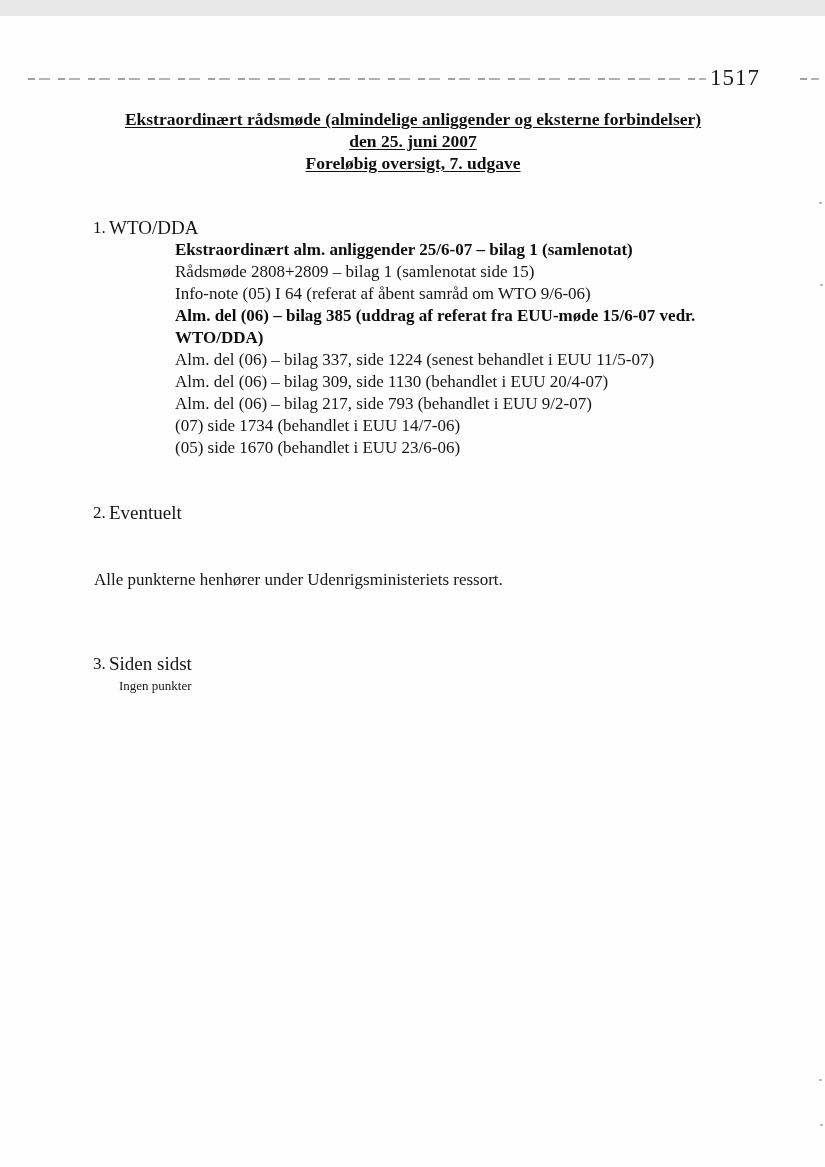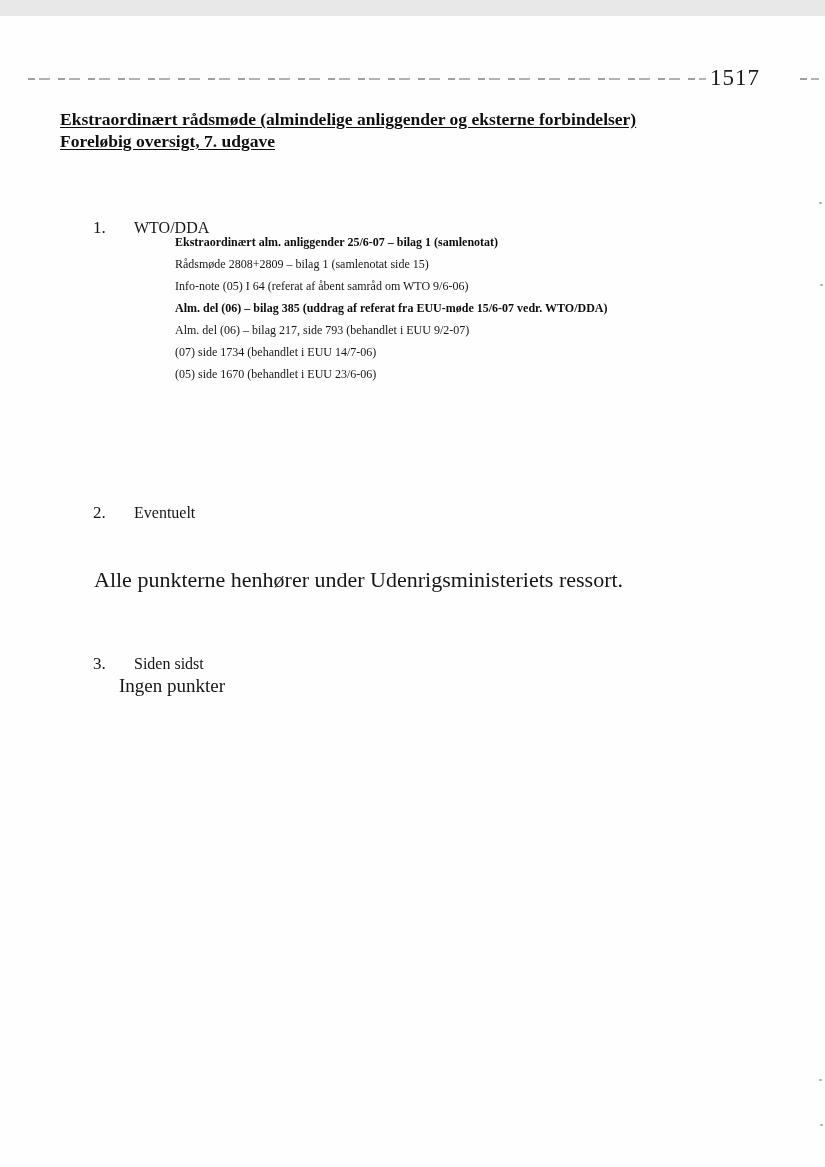--- a/index.html
+++ b/index.html
@@ -45,96 +45,100 @@
     font-size: 23px;
     letter-spacing: 1px;
     color: #1c1c1c;
   }
   
   .title-block {
     position: absolute;
     left: 60px;
     top: 92px;
     width: 706px;
+    text-align: center;
     font-weight: bold;
     font-size: 17.5px;
     line-height: 22px;
     color: #101010;
   }
   .title-block .tline {
     text-decoration: underline;
     text-underline-offset: 2px;
   }
   .sec-number {
     position: absolute;
     left: 93px;
     font-size: 17px;
     line-height: 22px;
   }
   .sec-heading {
     position: absolute;
-    left: 134px;
-    font-size: 16px;
+    left: 109px;
+    font-size: 19px;
     line-height: 22px;
   }
   .sec1-lines {
     position: absolute;
     left: 175px;
-    top: 215px;
+    top: 223px;
     width: 585px;
-    font-size: 12px;
+    font-size: 17px;
     line-height: 22px;
   }
   .sec1-lines .doc-line { min-height: 22px; }
   .bold-line { font-weight: bold; color: #0d0d0d; }
   .underlined {
     text-underline-offset: 2px;
   }
   .note-line {
     position: absolute;
     left: 94px;
     top: 553px;
-    font-size: 22px;
+    font-size: 17px;
     line-height: 22px;
   }
   .sec3-sub {
     position: absolute;
     left: 119px;
     top: 659px;
-    font-size: 19px;
+    font-size: 13px;
     line-height: 22px;
   }
 </style>
 </head>
 <body>
 
 <div class="page">
 
   <div class="rule-dashed rule-main"></div>
   <div class="rule-dashed rule-right"></div>
   <span class="speck" style="left:819px; top:186px;"></span>
   <span class="speck" style="left:820px; top:268px;"></span>
   <span class="speck" style="left:819px; top:1063px;"></span>
   <span class="speck" style="left:820px; top:1108px;"></span>
 
   <div class="page-number">1517</div>
 
   <div class="title-block">
     <div><span class="tline">Ekstraordinært rådsmøde (almindelige anliggender og eksterne forbindelser)</span></div>
+    <div><span class="tline">den 25. juni 2007</span></div>
     <div><span class="tline">Foreløbig oversigt, 7. udgave</span></div>
   </div>
 
   <div class="sec-number" style="top:201px;">1.</div>
   <div class="sec-heading" style="top:201px;">WTO/DDA</div>
 
   <div class="sec1-lines">
     <div class="doc-line bold-line">Ekstraordinært alm. anliggender 25/6-07 – bilag 1 (samlenotat)</div>
     <div class="doc-line">Rådsmøde 2808+2809 – bilag 1 (samlenotat side 15)</div>
     <div class="doc-line">Info-note (05) I 64 (referat af åbent samråd om WTO 9/6-06)</div>
     <div class="doc-line bold-line">Alm. del (06) – bilag 385 (uddrag af referat fra EUU-møde 15/6-07 vedr. WTO/DDA)</div>
+    <div class="doc-line">Alm. del (06) – bilag 337, side 1224 (senest behandlet i EUU 11/5-07)</div>
+    <div class="doc-line">Alm. del (06) – bilag 309, side 1130 (behandlet i EUU 20/4-07)</div>
     <div class="doc-line">Alm. del (06) – bilag 217, side 793 (behandlet i EUU 9/2-07)</div>
     <div class="doc-line">(07) side 1734 (behandlet i EUU 14/7-06)</div>
     <div class="doc-line">(05) side 1670 (behandlet i EUU 23/6-06)</div>
   </div>
 
   <div class="sec-number" style="top:486px;">2.</div>
   <div class="sec-heading" style="top:486px;">Eventuelt</div>
 
   <div class="note-line">Alle punkterne henhører under Udenrigsministeriets ressort.</div>
 

